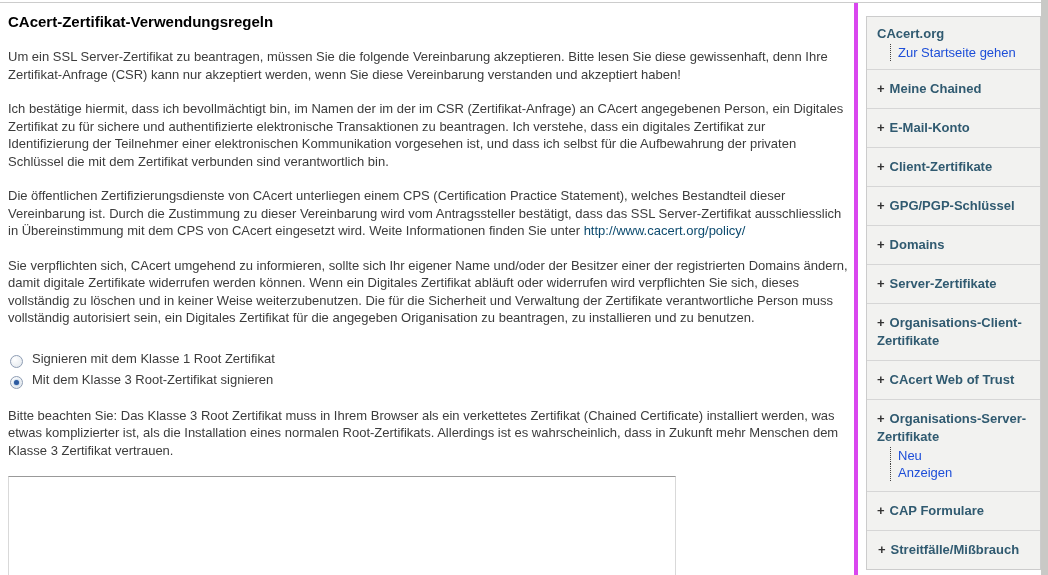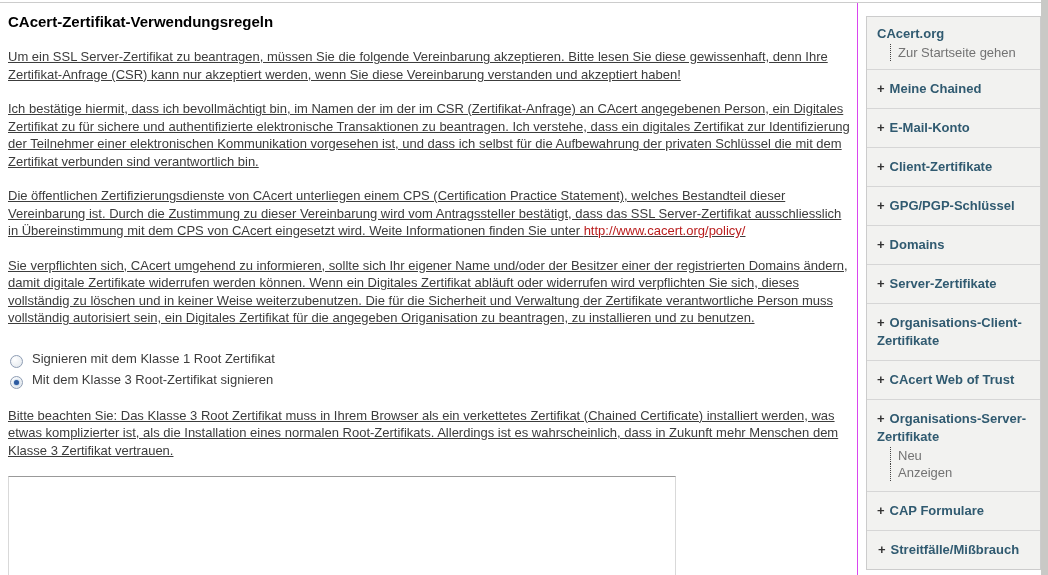--- a/index.html
+++ b/index.html
@@ -8,27 +8,27 @@
     width: 1048px; height: 575px; overflow: hidden;
     background: #fff;
     font-family: "Liberation Sans", sans-serif;
   }
   .page { position: relative; width: 1048px; height: 575px; }
   .topline { position: absolute; left: 0; top: 2px; width: 1041px; height: 1px; background: #ccc; }
 
   
   .main {
     position: absolute; left: 0; top: 3px; width: 858px; height: 572px;
-    border-right: 1px solid #d946ef;
+    border-right: 4px solid #d946ef;
     padding: 0 6px 0 8px;
     color: #3c3c3c; font-size: 13px; line-height: 17.5px;
   }
   .main h1 { font-size: 15px; line-height: 18px; color: #000; margin: 10px 0 2px; font-weight: bold; }
-  .main p { margin: 17px 0; text-decoration: underline; }
-  .policy-link { color: #b91c1c; text-decoration: none; }
+  .main p { margin: 17px 0; }
+  .policy-link { color: #0c4a6e; text-decoration: none; }
   .radio-group { margin: 20px 0 18px; }
   .radio-row { display: flex; align-items: flex-end; height: 21px; }
   .radio {
     display: inline-block; width: 13px; height: 13px; border-radius: 50%;
     border: 1px solid #8e9db4; background: radial-gradient(circle at 35% 30%, #fff 0%, #e9edf1 70%, #d7dde5 100%);
     margin: 0 9px 0 2px; position: relative; flex: none;
   }
   .radio.checked::after {
     content: ""; position: absolute; left: 3px; top: 3px; width: 5px; height: 5px;
     border-radius: 50%; background: #2c5aa0; box-shadow: 0 0 2px #4a86c8;
@@ -47,21 +47,21 @@
     background: #f2f2f0; border: 1px solid #ccc;
     font-size: 13px; color: #305a70;
   }
   .side-cell { padding: 10px 6px 10px 10px; border-bottom: 1px solid #d6d6d6; font-weight: bold; line-height: 18px; cursor: pointer; }
   .side-cell:last-child { border-bottom: none; padding-left: 11px; }
   .side-cell.home { padding-top: 8px; padding-bottom: 8px; }
   .plus { color: #333; margin-right: 5px; }
   .side-links { margin: 1px 0 0 13px; font-weight: normal; }
   .side-link {
     display: block; border-left: 1px dotted #444; padding-left: 7px;
-    color: #737373; text-decoration: none; line-height: 17px;
+    color: #1d4ed8; text-decoration: none; line-height: 17px;
   }
 
   
   .scrollbar { position: absolute; right: 0; top: 0; width: 7px; height: 575px; background: #c9c9c6; }
 </style>
 </head>
 <body>
 
 <div class="page">
   <div class="topline"></div>

